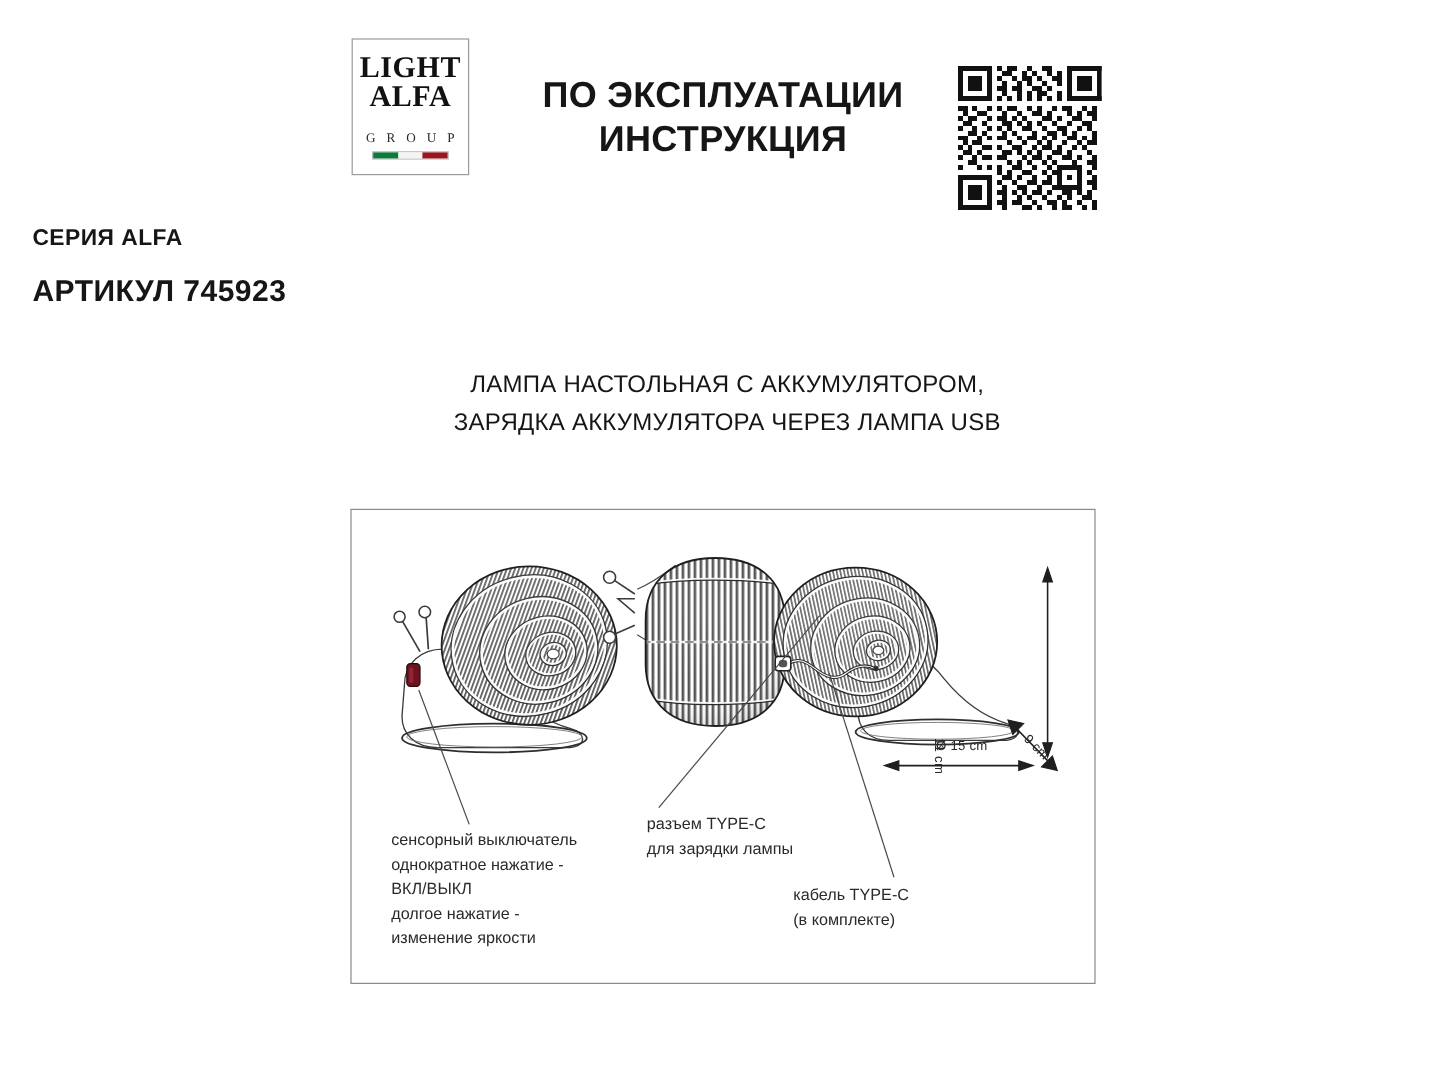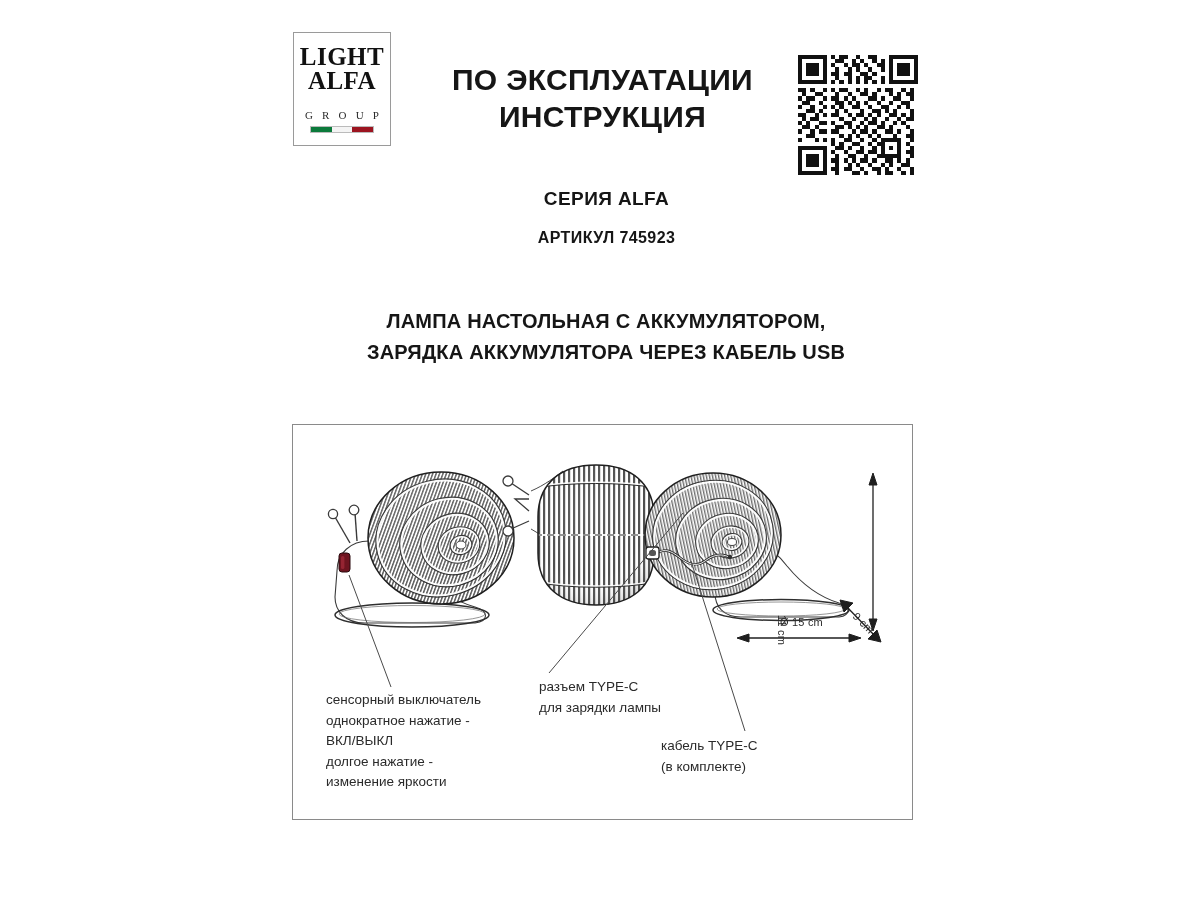--- a/index.html
+++ b/index.html
@@ -90,49 +90,49 @@
     width: 120px;
     height: 120px;
   }
   .qr svg { display: block; width: 120px; height: 120px; }
 
   
   .series-block {
     position: absolute;
     left: 1px; right: 0;
     top: 188px;
-    text-align: center;
+    padding-left: 14px;
   }
   .series-line {
     font-size: 19px;
     font-weight: bold;
     letter-spacing: 0.4px;
     color: #161616;
     margin-left: 12px;
   }
   .article-line {
-    font-size: 16px;
+    font-size: 25px;
     font-weight: bold;
     letter-spacing: 0.4px;
     color: #161616;
     margin-top: 19px;
     margin-left: 12px;
   }
 
   
   .desc-block {
     position: absolute;
     left: 0; right: 0;
     top: 306px;
     text-align: center;
     margin-left: 12px;
   }
   .desc-line {
     font-size: 20px;
-    font-weight: bold;
+    font-weight: normal;
     letter-spacing: 0.2px;
     line-height: 1.55;
     color: #161616;
   }
 
   
   .diagram {
     position: absolute;
     left: 292px;
     top: 424px;
@@ -442,21 +442,21 @@
     </div>
   </div>
 
   <div class="series-block">
     <div class="series-line">СЕРИЯ ALFA</div>
     <div class="article-line">АРТИКУЛ 745923</div>
   </div>
 
   <div class="desc-block">
     <div class="desc-line">ЛАМПА НАСТОЛЬНАЯ С АККУМУЛЯТОРОМ,</div>
-    <div class="desc-line">ЗАРЯДКА АККУМУЛЯТОРА ЧЕРЕЗ КАБЕЛЬ USB</div>
+    <div class="desc-line">ЗАРЯДКА АККУМУЛЯТОРА ЧЕРЕЗ ЛАМПА USB</div>
   </div>
 
   <div class="diagram">
 
     <svg viewBox="0 0 621 396">
       <defs>
 
         <pattern id="ribs" width="3.2" height="3.2" patternUnits="userSpaceOnUse" patternTransform="rotate(20)">
           <rect width="3.2" height="3.2" fill="#ffffff"></rect>
           <rect width="1.5" height="3.2" fill="#5a5a5a"></rect>

